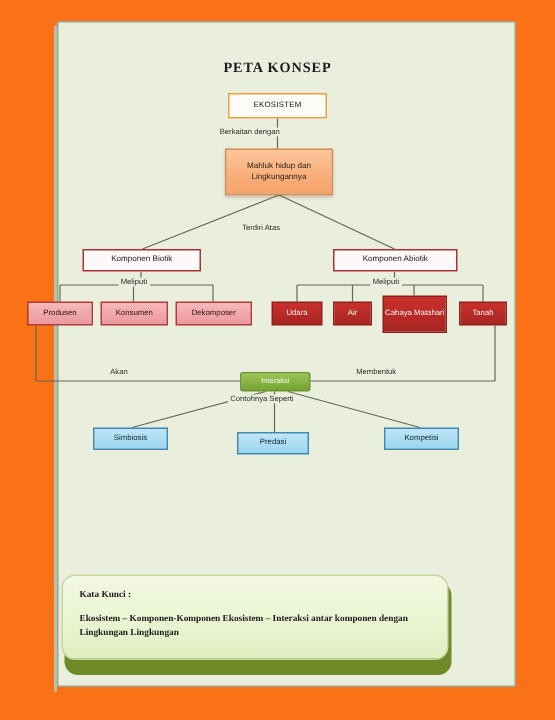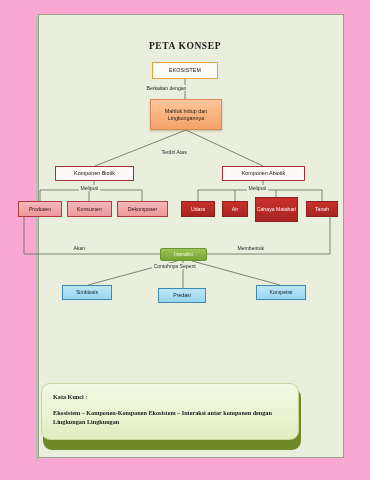--- a/index.html
+++ b/index.html
@@ -5,21 +5,21 @@
   html,body{margin:0;padding:0;}
   body{
     width:370px;height:480px;
     background:#e9eedd;
     font-family:"Liberation Sans", sans-serif;
     overflow:hidden;
   }
   #page{
     position:relative;
     width:370px;height:480px;
-    background:#f9a8d4;
+    background:#f97316;
   }
   
   #frame{
     position:absolute;
     left:38px;top:14px;
     width:306px;height:444px;
     border:1px solid #9aa38f;
     box-sizing:border-box;
     background:#e9eedd;
   }

